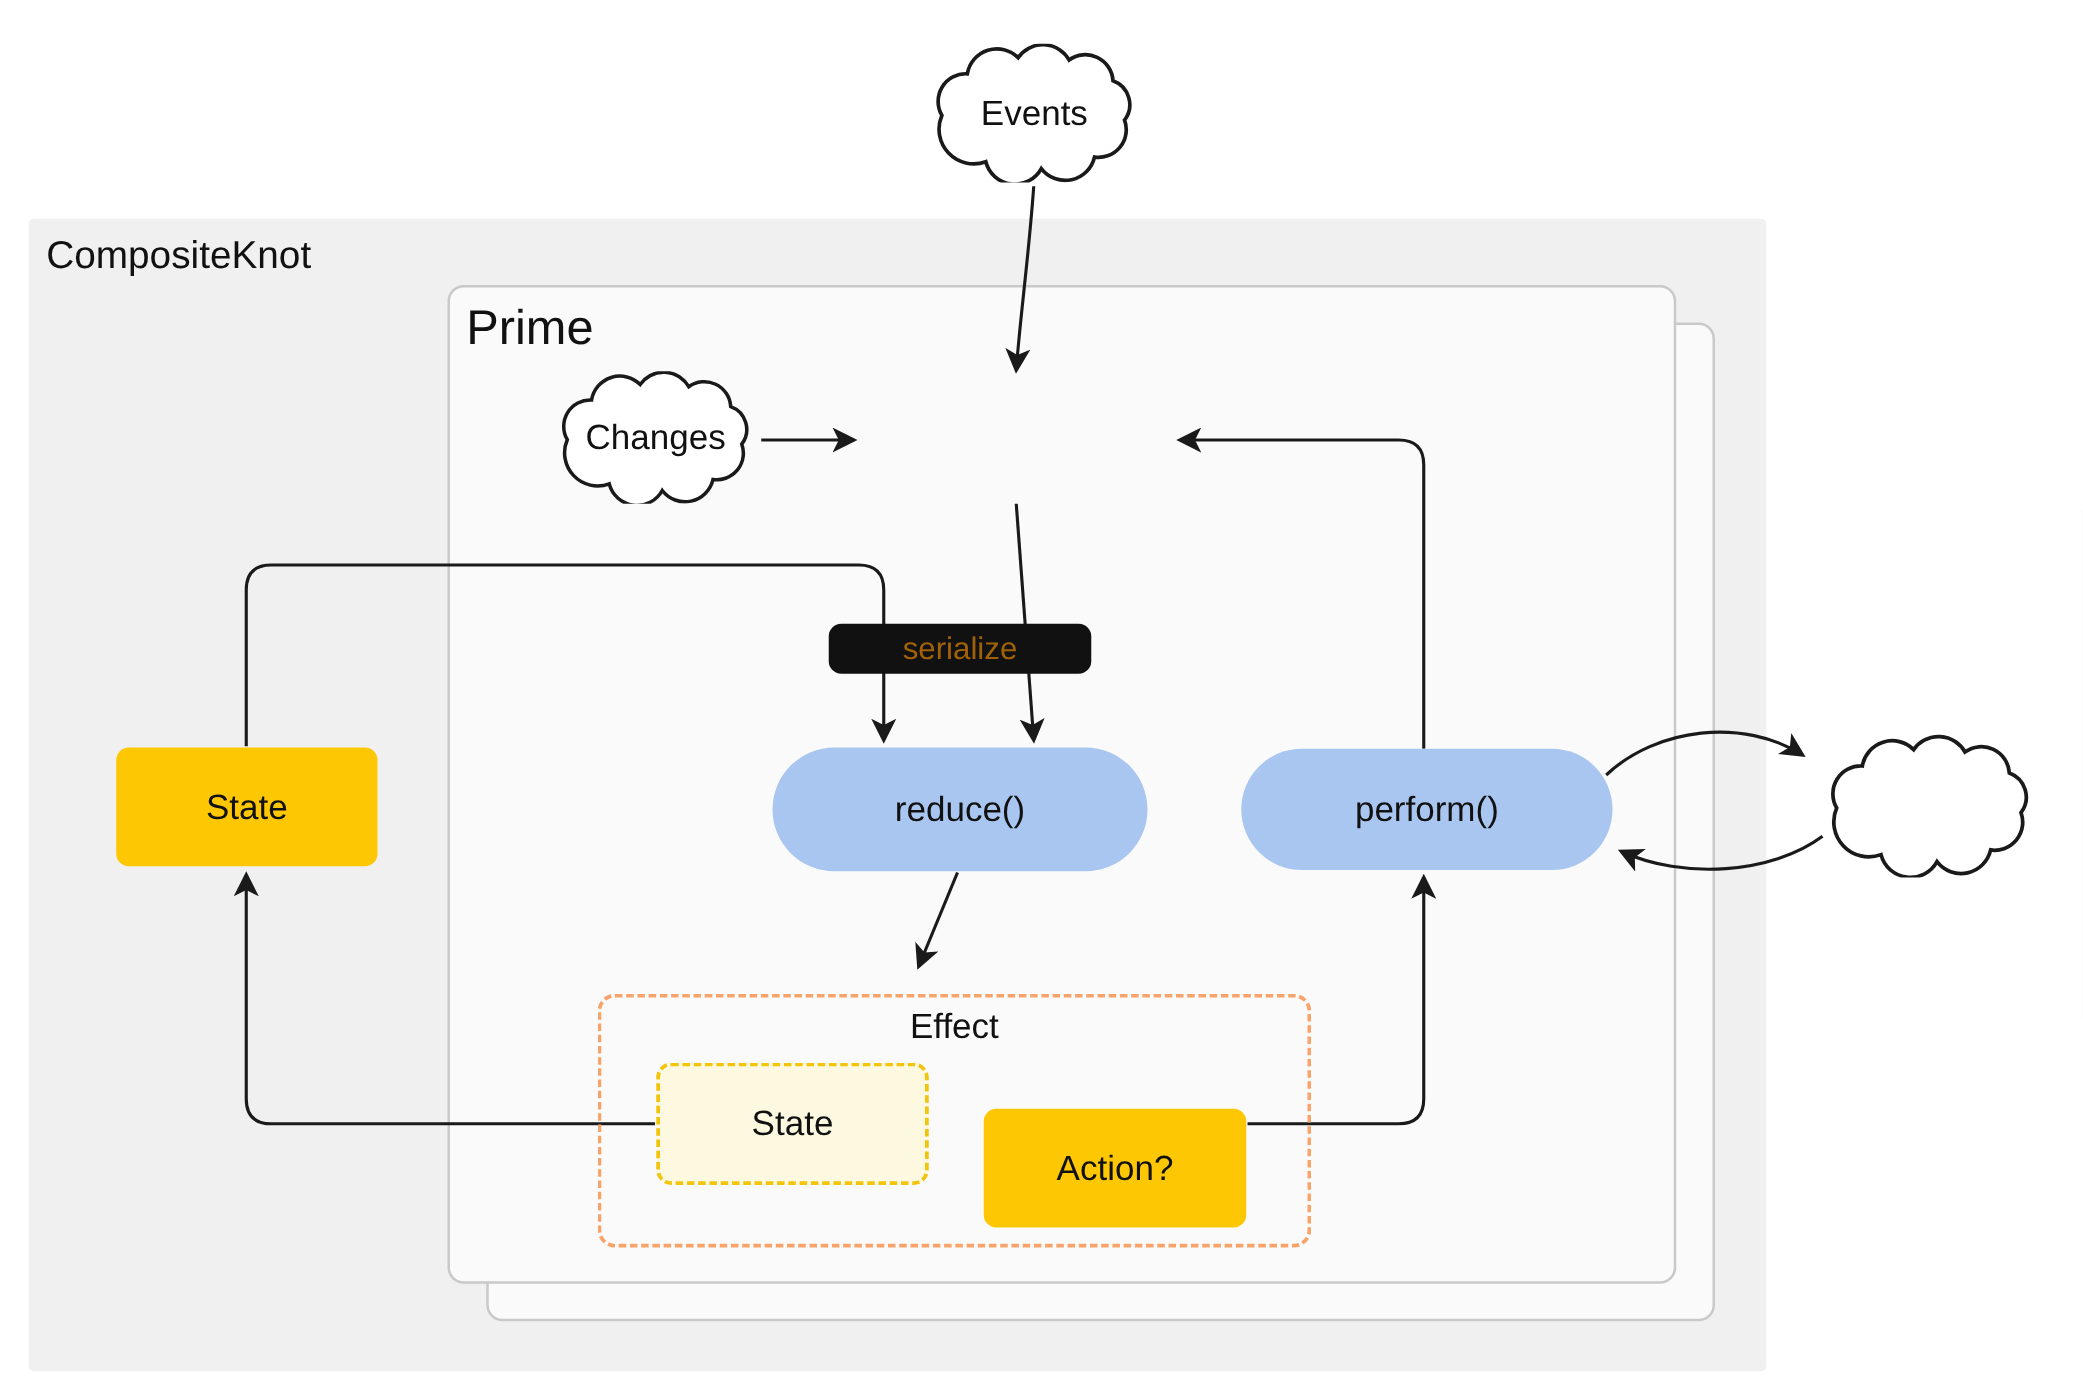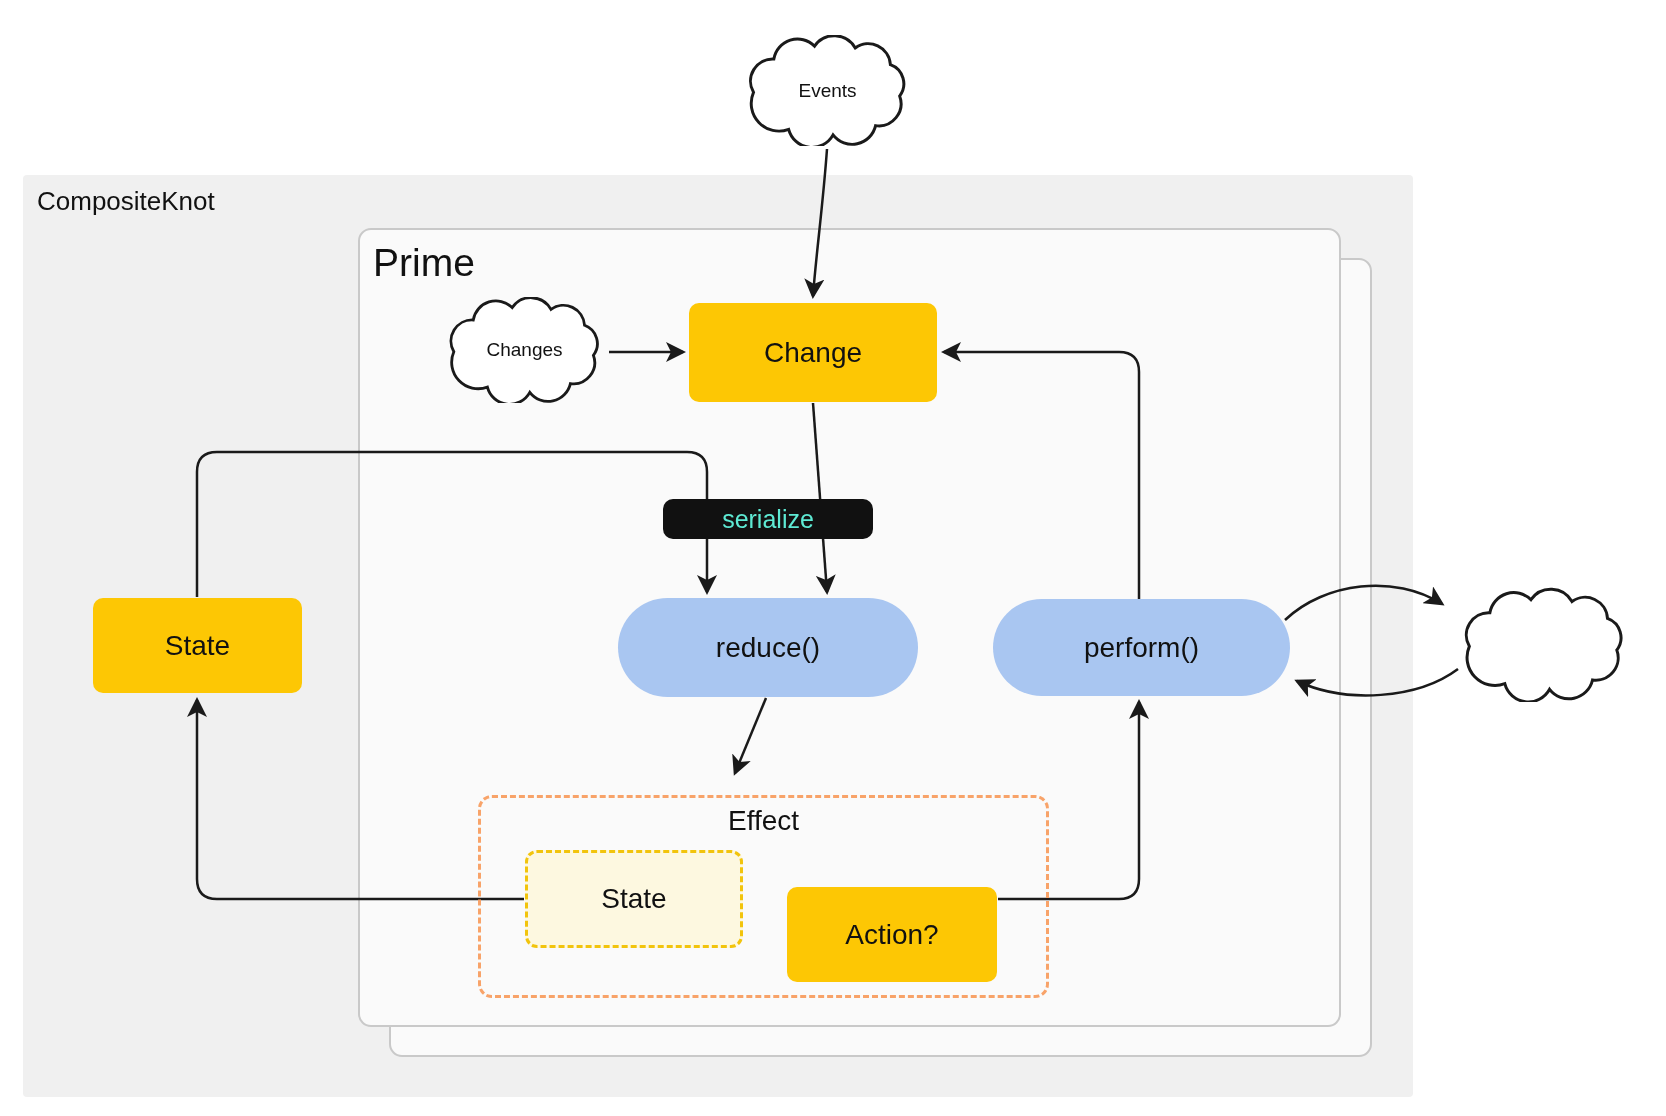--- a/index.html
+++ b/index.html
@@ -2,21 +2,21 @@
 <html style="--yellow: #FDC704; --blue: #A9C6F1; --cream: #FDF8E0; --cream-border: #F2C40C; --effect-border: #F8A369; --serialize-bg: #111111; --panel-fill: #FAFAFA; --panel-border: #C9C9C9; --outer-fill: #F0F0F0; --line: #1A1A1A; --text: #111111;"><head>
 <meta charset="utf-8">
 <style>
   html,body{margin:0;padding:0;background:#ffffff;}
   .stage{position:relative;width:1666px;height:1116px;overflow:hidden;
          font-family:"Liberation Sans",sans-serif;color:var(--text,#111);}
 
   
   .outer{position:absolute;left:23px;top:175px;width:1390px;height:922px;
          background:var(--outer-fill,#f0f0f0);border-radius:4px;z-index:1;}
-  .outer-label{position:absolute;left:14px;top:11px;font-size:26px;white-space:nowrap;}
+  .outer-label{position:absolute;left:14px;top:11px;font-size:31px;white-space:nowrap;}
   .panel{position:absolute;width:983px;height:799px;box-sizing:border-box;
          background:var(--panel-fill,#fafafa);border:2.5px solid var(--panel-border,#c9c9c9);
          border-radius:13px;}
   .panel.back{left:389px;top:258px;z-index:2;}
   .panel.front{left:358px;top:228px;z-index:3;}
   .panel-label{position:absolute;left:13px;top:11px;font-size:39px;white-space:nowrap;}
 
   .effect-box{position:absolute;left:478px;top:795px;width:571px;height:203px;
               box-sizing:border-box;border:3px dashed var(--effect-border,#f8a369);
               border-radius:14px;z-index:6;}
@@ -28,32 +28,32 @@
   .cloud{fill:#ffffff;stroke:var(--line,#1a1a1a);stroke-width:3.2;}
   #arrow path{fill:var(--line,#1a1a1a);}
 
   
   .node{position:absolute;display:flex;align-items:center;justify-content:center;
         font-size:28px;z-index:10;box-sizing:border-box;white-space:nowrap;}
   .node.yellow{background:var(--yellow,#fdc704);border-radius:10px;}
   .node.blue{background:var(--blue,#a9c6f1);border-radius:50px;text-align:center;}
   .node.cream{background:var(--cream,#fdf8e0);border:3px dashed var(--cream-border,#f2c40c);
               border-radius:12px;}
-  .node.serialize{background:var(--serialize-bg,#111);color:#5eead4;border-radius:10px;font-size:25px;}
+  .node.serialize{background:var(--serialize-bg,#111);color:#a16207;border-radius:10px;font-size:25px;}
 
   #node-change{left:689px;top:303px;width:248px;height:99px;}
   #node-state{left:93px;top:598px;width:209px;height:95px;}
   #node-reduce{left:618px;top:598px;width:300px;height:99px;}
   #node-perform{left:993px;top:599px;width:297px;height:97px;}
   #node-serialize{left:663px;top:499px;width:210px;height:40px;}
   #node-inner-state{left:525px;top:850px;width:218px;height:98px;}
   #node-action{left:787px;top:852px;width:210px;height:95px;margin-top:35px;}
 
   .cloud-label{position:absolute;display:flex;align-items:center;justify-content:center;
-               font-size:19px;z-index:10;}
+               font-size:28px;z-index:10;}
   #label-events{left:743px;top:35px;width:169px;height:111px;}
   #label-changes{left:439px;top:297px;width:171px;height:106px;}
   #label-api{left:1460px;top:587px;width:168px;height:115px;}
 </style>
 </head>
 <body>
 
 <div class="stage">
 
   <div class="outer">
@@ -100,21 +100,20 @@
     <path class="wire" d="M1458,669 C1418,699 1346,704 1297,681"></path>
 
     <use href="#cloudShape" x="743" y="35" width="169" height="111"></use>
     <use href="#cloudShape" x="439" y="297" width="171" height="106"></use>
     <use href="#cloudShape" x="1460" y="587" width="168" height="115"></use>
   </svg>
 
   <div class="cloud-label" id="label-events">Events</div>
   <div class="cloud-label" id="label-changes">Changes</div>
 
-  <div class="node yellow" id="node-change">Change</div>
   <div class="node serialize" id="node-serialize">serialize</div>
   <div class="node blue" id="node-reduce">reduce()</div>
   <div class="node blue" id="node-perform">perform()</div>
   <div class="node yellow" id="node-state">State</div>
   <div class="node cream" id="node-inner-state">State</div>
   <div class="node yellow" id="node-action">Action?</div>
 
 </div>
 
 </body></html>

